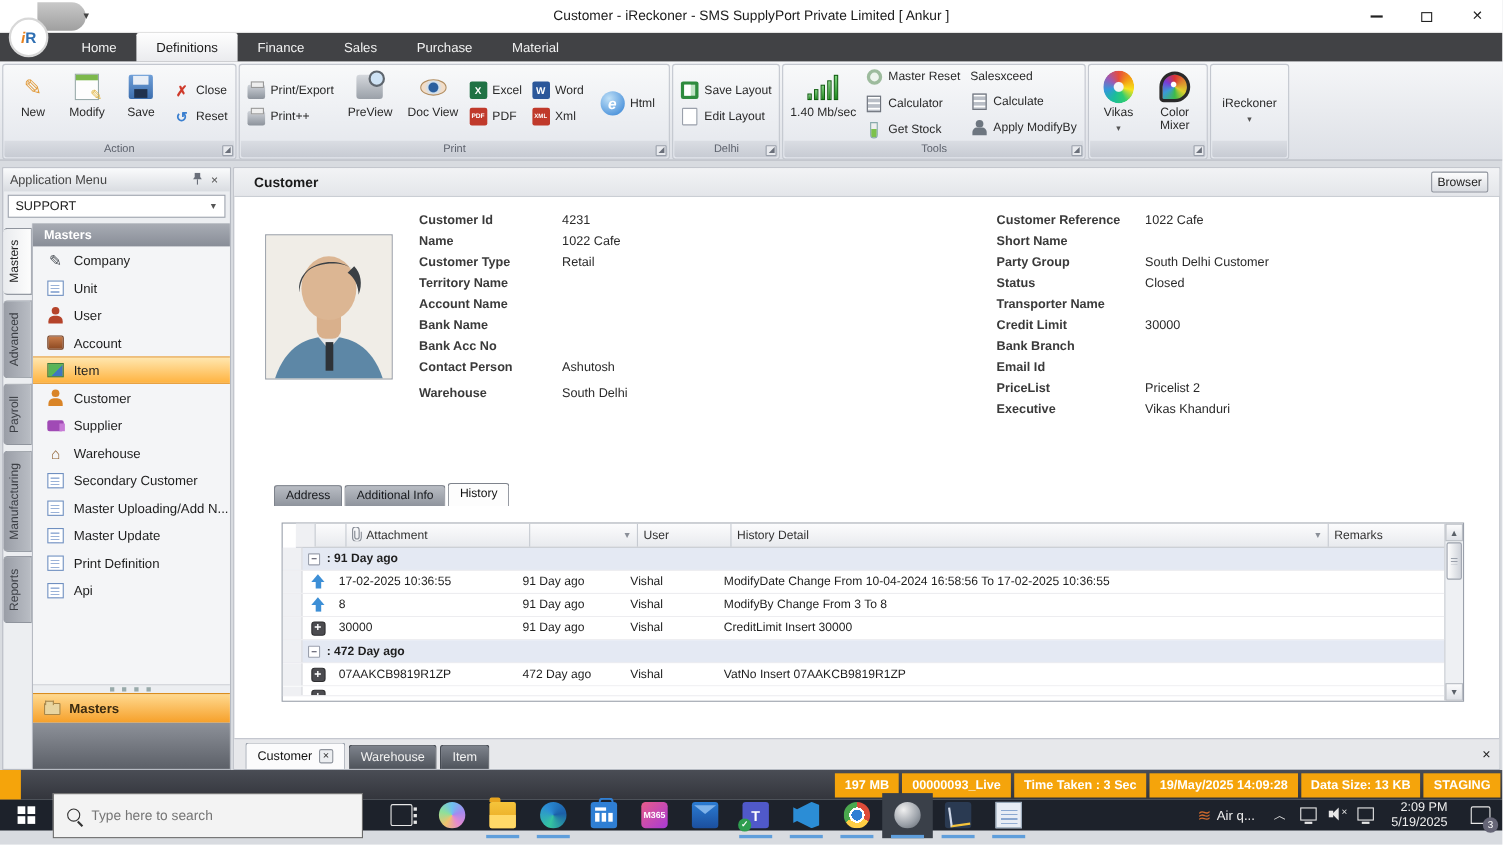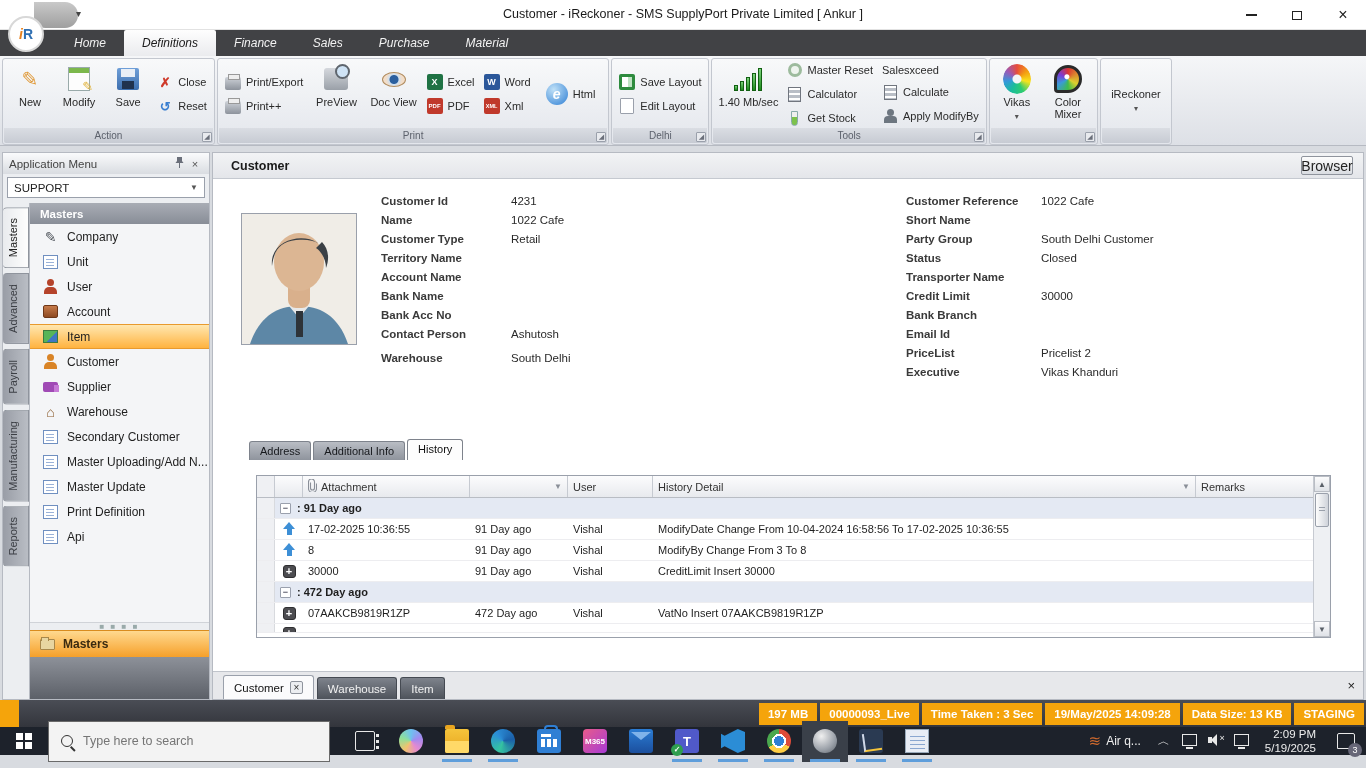--- a/index.html
+++ b/index.html
@@ -16,21 +16,21 @@
   #qa-arrow { position:absolute; left:76px; top:8px; color:#444; font-size:10px; }
   #title-text { position:absolute; left:0; right:0; top:7px; text-align:center; font-size:12.5px; color:#1a1a1a; }
   .win-btns { position:absolute; right:0; top:0; height:30px; display:flex; }
   .win-btn { width:46px; height:30px; display:flex; align-items:center; justify-content:center; color:#222; font-size:14px; }
   .glyph-min { width:11px; height:1.5px; background:#222; display:inline-block; }
   .glyph-max { width:10px; height:9px; border:1.5px solid #222; display:inline-block; position:relative; }
   .glyph-close { font-size:16px; line-height:16px; }
 
   
   #tabsbar { position:absolute; top:30px; left:0; right:0; height:26px; background:#414245; display:flex; padding-left:56px; }
-  .rtab { padding:0 18px; display:flex; align-items:center; color:#f2f2f2; font-size:12px; cursor:default;font-style:italic; }
+  .rtab { padding:0 18px; display:flex; align-items:center; color:#f2f2f2; font-size:12px; cursor:default; }
   .rtab.active { background:linear-gradient(#fefefe,#eaebee); color:#1a1a1a; border-radius:2px 2px 0 0; }
 
   
   #ribbon { position:absolute; top:56px; left:0; right:0; height:90px; background:linear-gradient(#f5f6f8,#dde0e6); border-bottom:1px solid #b6bac2; display:flex; padding:2px 2px 0 2px; gap:2px; }
   .rgroup { position:relative; border:1px solid #c3c7cf; border-radius:3px; background:linear-gradient(#f8f9fa,#e3e6ec); padding:3px 4px 18px 4px; }
   .rgroup-label { position:absolute; left:1px; right:1px; bottom:1px; height:15px; background:linear-gradient(#dadde3,#c7cbd3); color:#5c616c; font-size:10px; text-align:center; line-height:15px; border-radius:0 0 2px 2px; }
   .launcher { position:absolute; right:2px; bottom:2px; width:10px; height:10px; border:1px solid #9aa0ab; background:#e8eaee; color:#6a6f7a; font-size:7px; line-height:8px; text-align:center; border-radius:1px; }
   .big-btn { display:inline-flex; flex-direction:column; align-items:center; justify-content:flex-start; width:46px; height:64px; padding-top:4px; gap:4px; vertical-align:top; }
   .big-btn .blabel { font-size:11px; color:#2a2a2a; }
   .small-col { display:inline-flex; flex-direction:column; justify-content:center; height:64px; gap:6px; vertical-align:top; }
@@ -105,41 +105,41 @@
   .mi-truck { width:14px; height:10px; background:#a04ab5; border-radius:2px; position:relative; }
   .mi-truck::after { content:""; position:absolute; right:-1px; top:3px; width:5px; height:7px; background:#c77ad6; }
   .mi-house { color:#8a5a2a; font-size:14px; font-weight:bold; }
   .mi-folder { width:13px; height:11px; background:#e8d5a0; border:1px solid #a8874a; border-radius:1px; position:relative; }
   .mi-folder::before { content:""; position:absolute; left:0; top:-3px; width:6px; height:3px; background:#e8d5a0; border:1px solid #a8874a; border-bottom:0; }
 
   
   #main { position:absolute; left:212px; top:152px; width:1152px; height:548px; background:#fff; border:1px solid #b6bac2; }
   #main-header { position:absolute; top:0; left:0; right:0; height:26px; background:linear-gradient(#f2f3f5,#e4e6ea); border-bottom:1px solid #c5c9d0; display:flex; align-items:center; padding:0 10px 0 18px; }
   #main-title { font-weight:bold; font-size:12.5px; color:#1a1a1a; }
-  #browser-btn { margin-left:auto; width:52px; height:19px; background:linear-gradient(#fdfdfd,#d9dce1); border:1px solid #8f949d; border-radius:2px; font-size:14px; display:flex; align-items:center; justify-content:center; color:#222; }
+  #browser-btn { margin-left:auto; width:52px; height:19px; background:linear-gradient(#fdfdfd,#d9dce1); border:1px solid #8f949d; border-radius:2px; font-size:11px; display:flex; align-items:center; justify-content:center; color:#222; }
 
   #avatar { position:absolute; left:28px; top:60px; width:116px; height:132px; border:1px solid #9aa0ab; background:#f0ede7; }
   .fields { position:absolute; top:38px; }
   #left-fields { left:168px; width:420px; }
   #right-fields { left:693px; width:440px; }
   .frow { height:19px; display:flex; align-items:center; }
   .frow.gap { margin-top:5px; }
   .flabel { width:130px; font-weight:bold; color:#3a3a3a; font-size:11.5px; }
   #right-fields .flabel { width:135px; }
   .fvalue { color:#2a2a2a; font-size:11.5px; }
 
   
   #detail-tabs { position:absolute; left:36px; top:287px; display:flex; align-items:flex-end; height:20px; }
   .dtab { padding:3px 10px; margin-right:2px; background:linear-gradient(#b9bdc4,#8f949d); color:#16181c; border:1px solid #7e838c; border-bottom:0; border-radius:3px 3px 0 0; font-size:11px; }
   .dtab.active { background:#fdfdfd; color:#111; padding-bottom:5px; }
 
   
   #grid { position:absolute; left:43px; top:322px; width:1075px; height:163px; border:1px solid #9aa0ab; background:#fff; display:flex; }
   #grid-main { flex:1; overflow:hidden; position:relative; }
-  #grid-header { display:flex; height:22px; background:linear-gradient(#fcfcfd,#e8eaee); border-bottom:1px solid #b9bdc4; }
+  #grid-header { display:flex; height:22px; background:linear-gradient(#fcfcfd,#e8eaee); border-bottom:1px solid #b9bdc4;margin-left:12px; }
   .hcell { border-right:1px solid #c6cad1; display:flex; align-items:center; padding:0 5px; color:#333; font-size:11px; gap:4px; }
   .gc0 { width:18px; flex:0 0 18px; background:#eff0f3; } .gc1 { width:28px; flex:0 0 28px; }
   .gc2 { width:167px; flex:0 0 167px; } .gc3 { width:98px; flex:0 0 98px; }
   .gc4 { width:85px; flex:0 0 85px; } .gc5 { width:543px; flex:0 0 543px; } .gc6 { flex:1; }
   .filter-ic { margin-left:auto; font-size:8px; color:#8a8f98; }
   .grow { display:flex; height:21px; border-bottom:1px solid #ededf0; background:#fff; align-items:stretch; }
   .grow .cell { display:flex; align-items:center; padding:0 5px; font-size:11px; color:#1e1e1e; overflow:hidden; white-space:nowrap; }
   .grow .gc0 { border-right:1px solid #d8dade; }
   .grow.grp { background:#e4e9f3; }
   .grp-label { color:#7d8aa5; font-weight:bold; font-size:11px; display:flex; align-items:center; gap:6px; padding-left:8px; }

